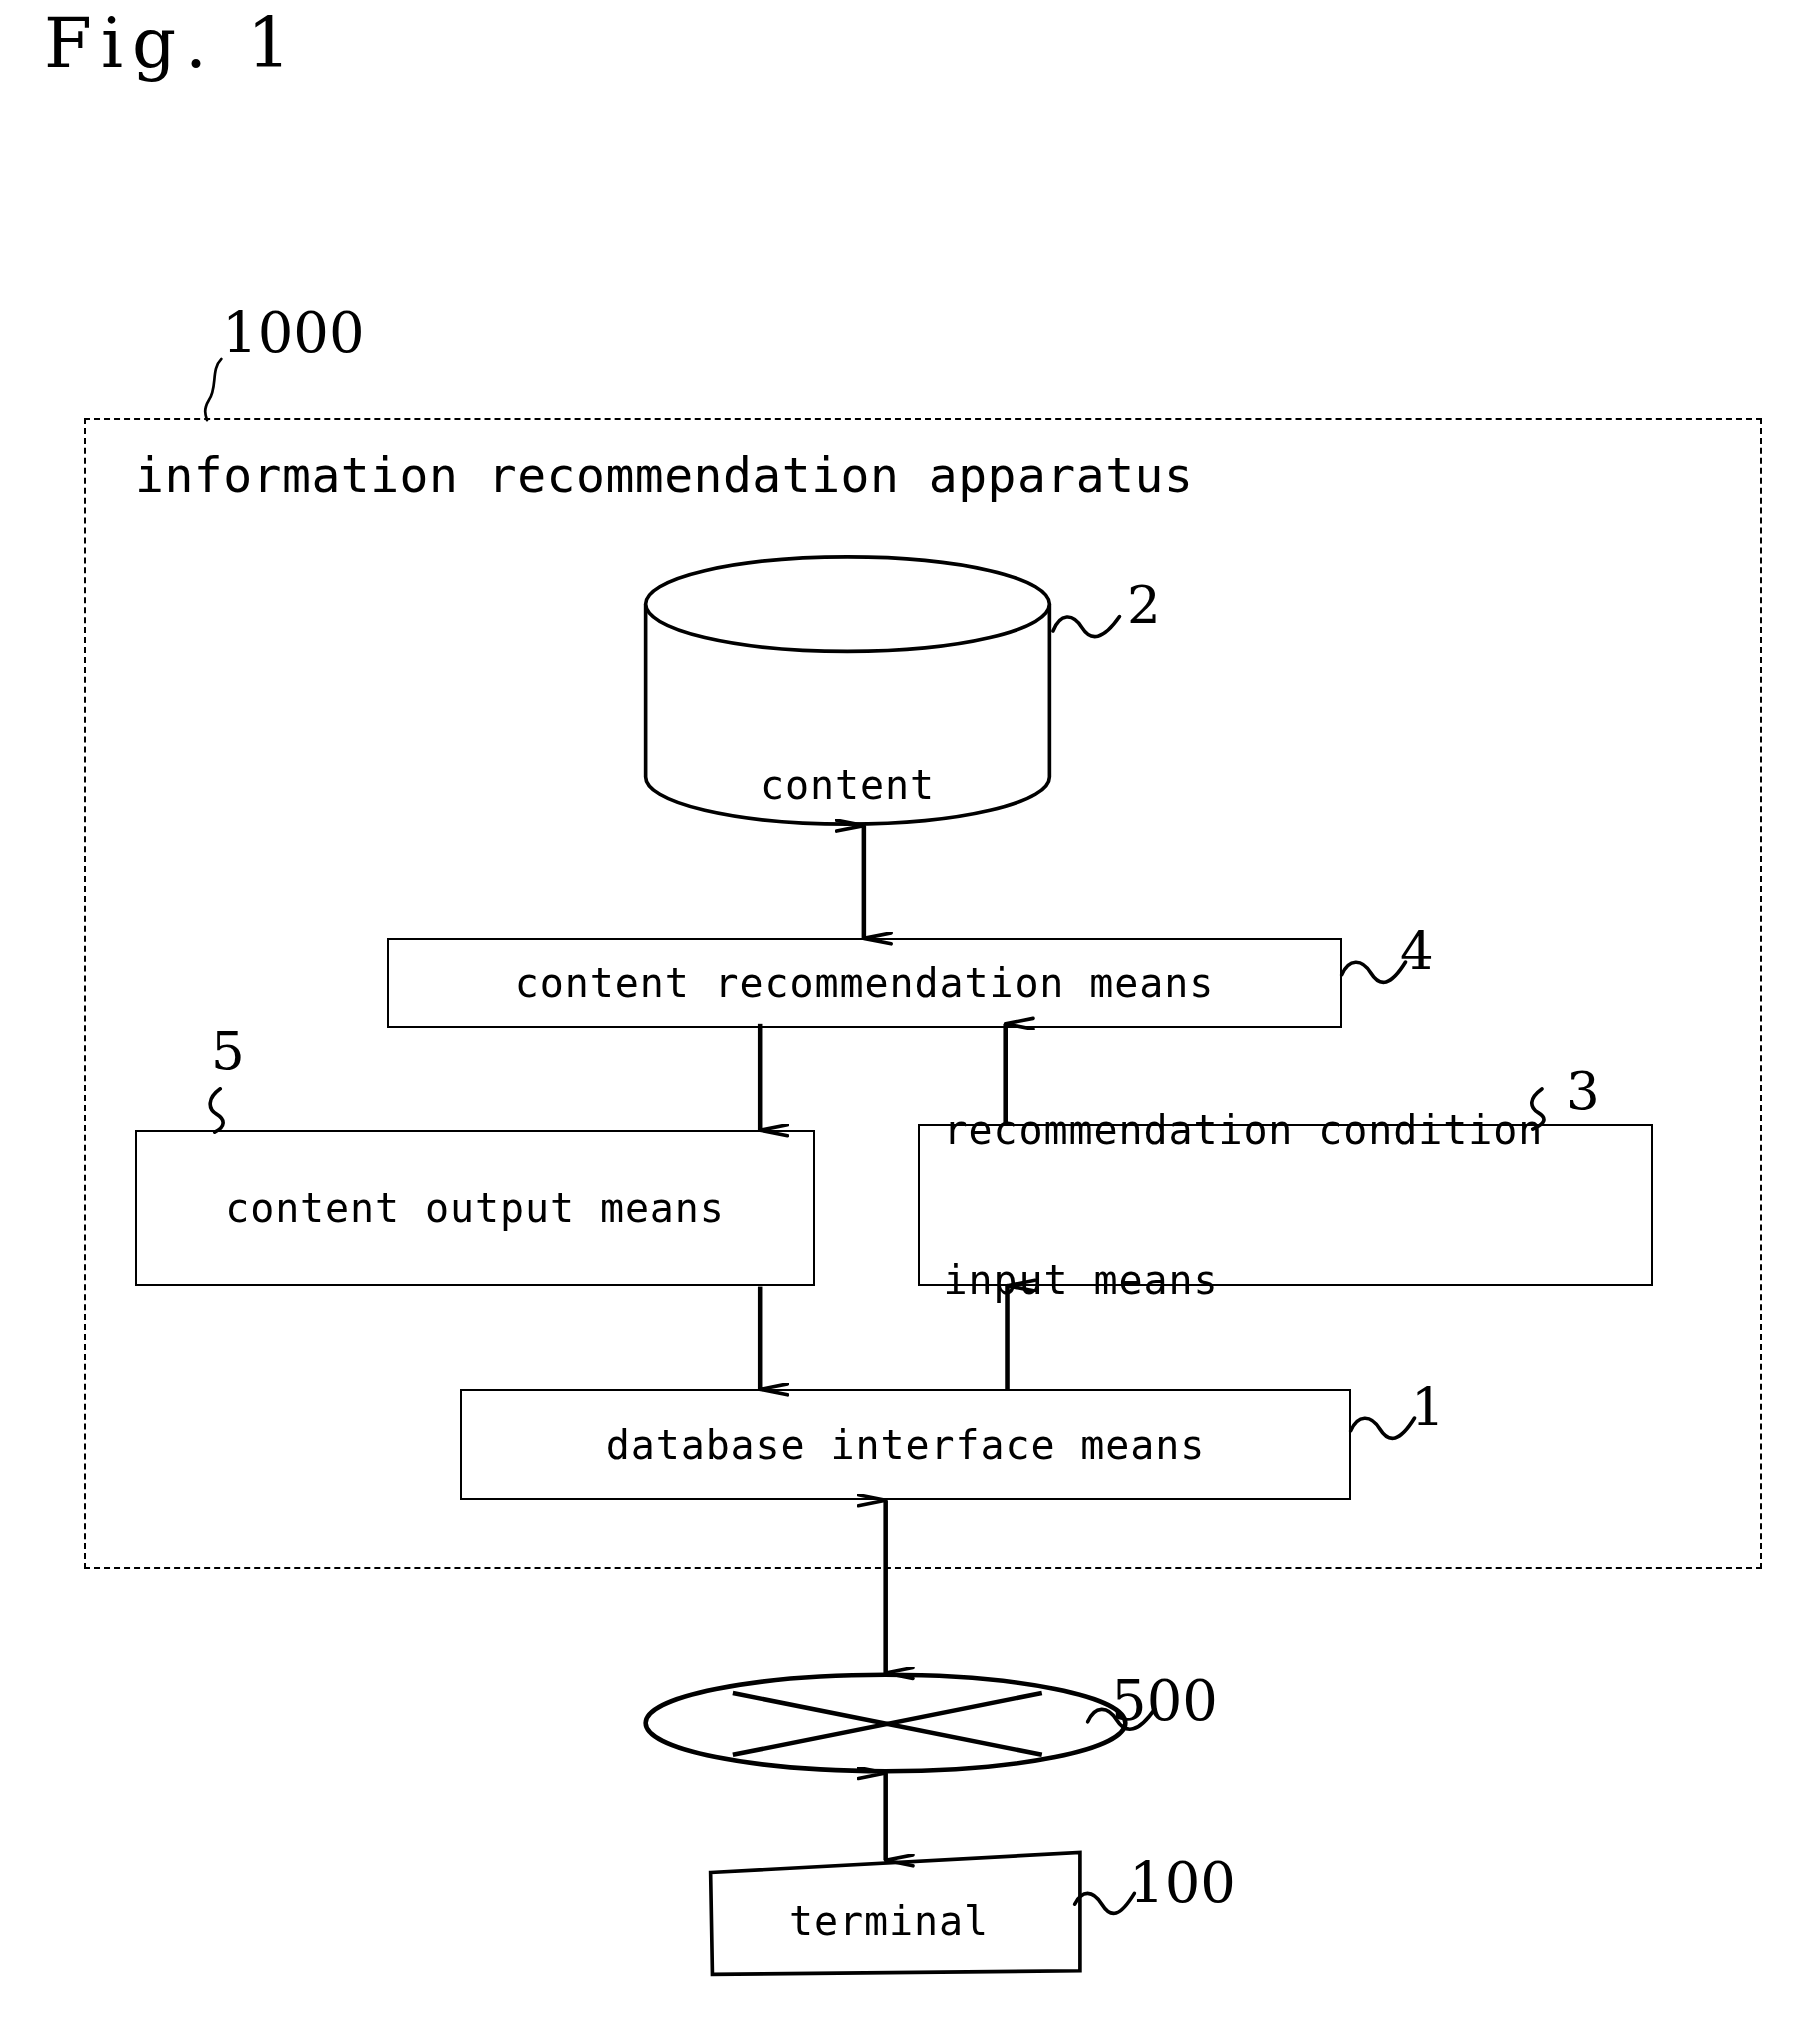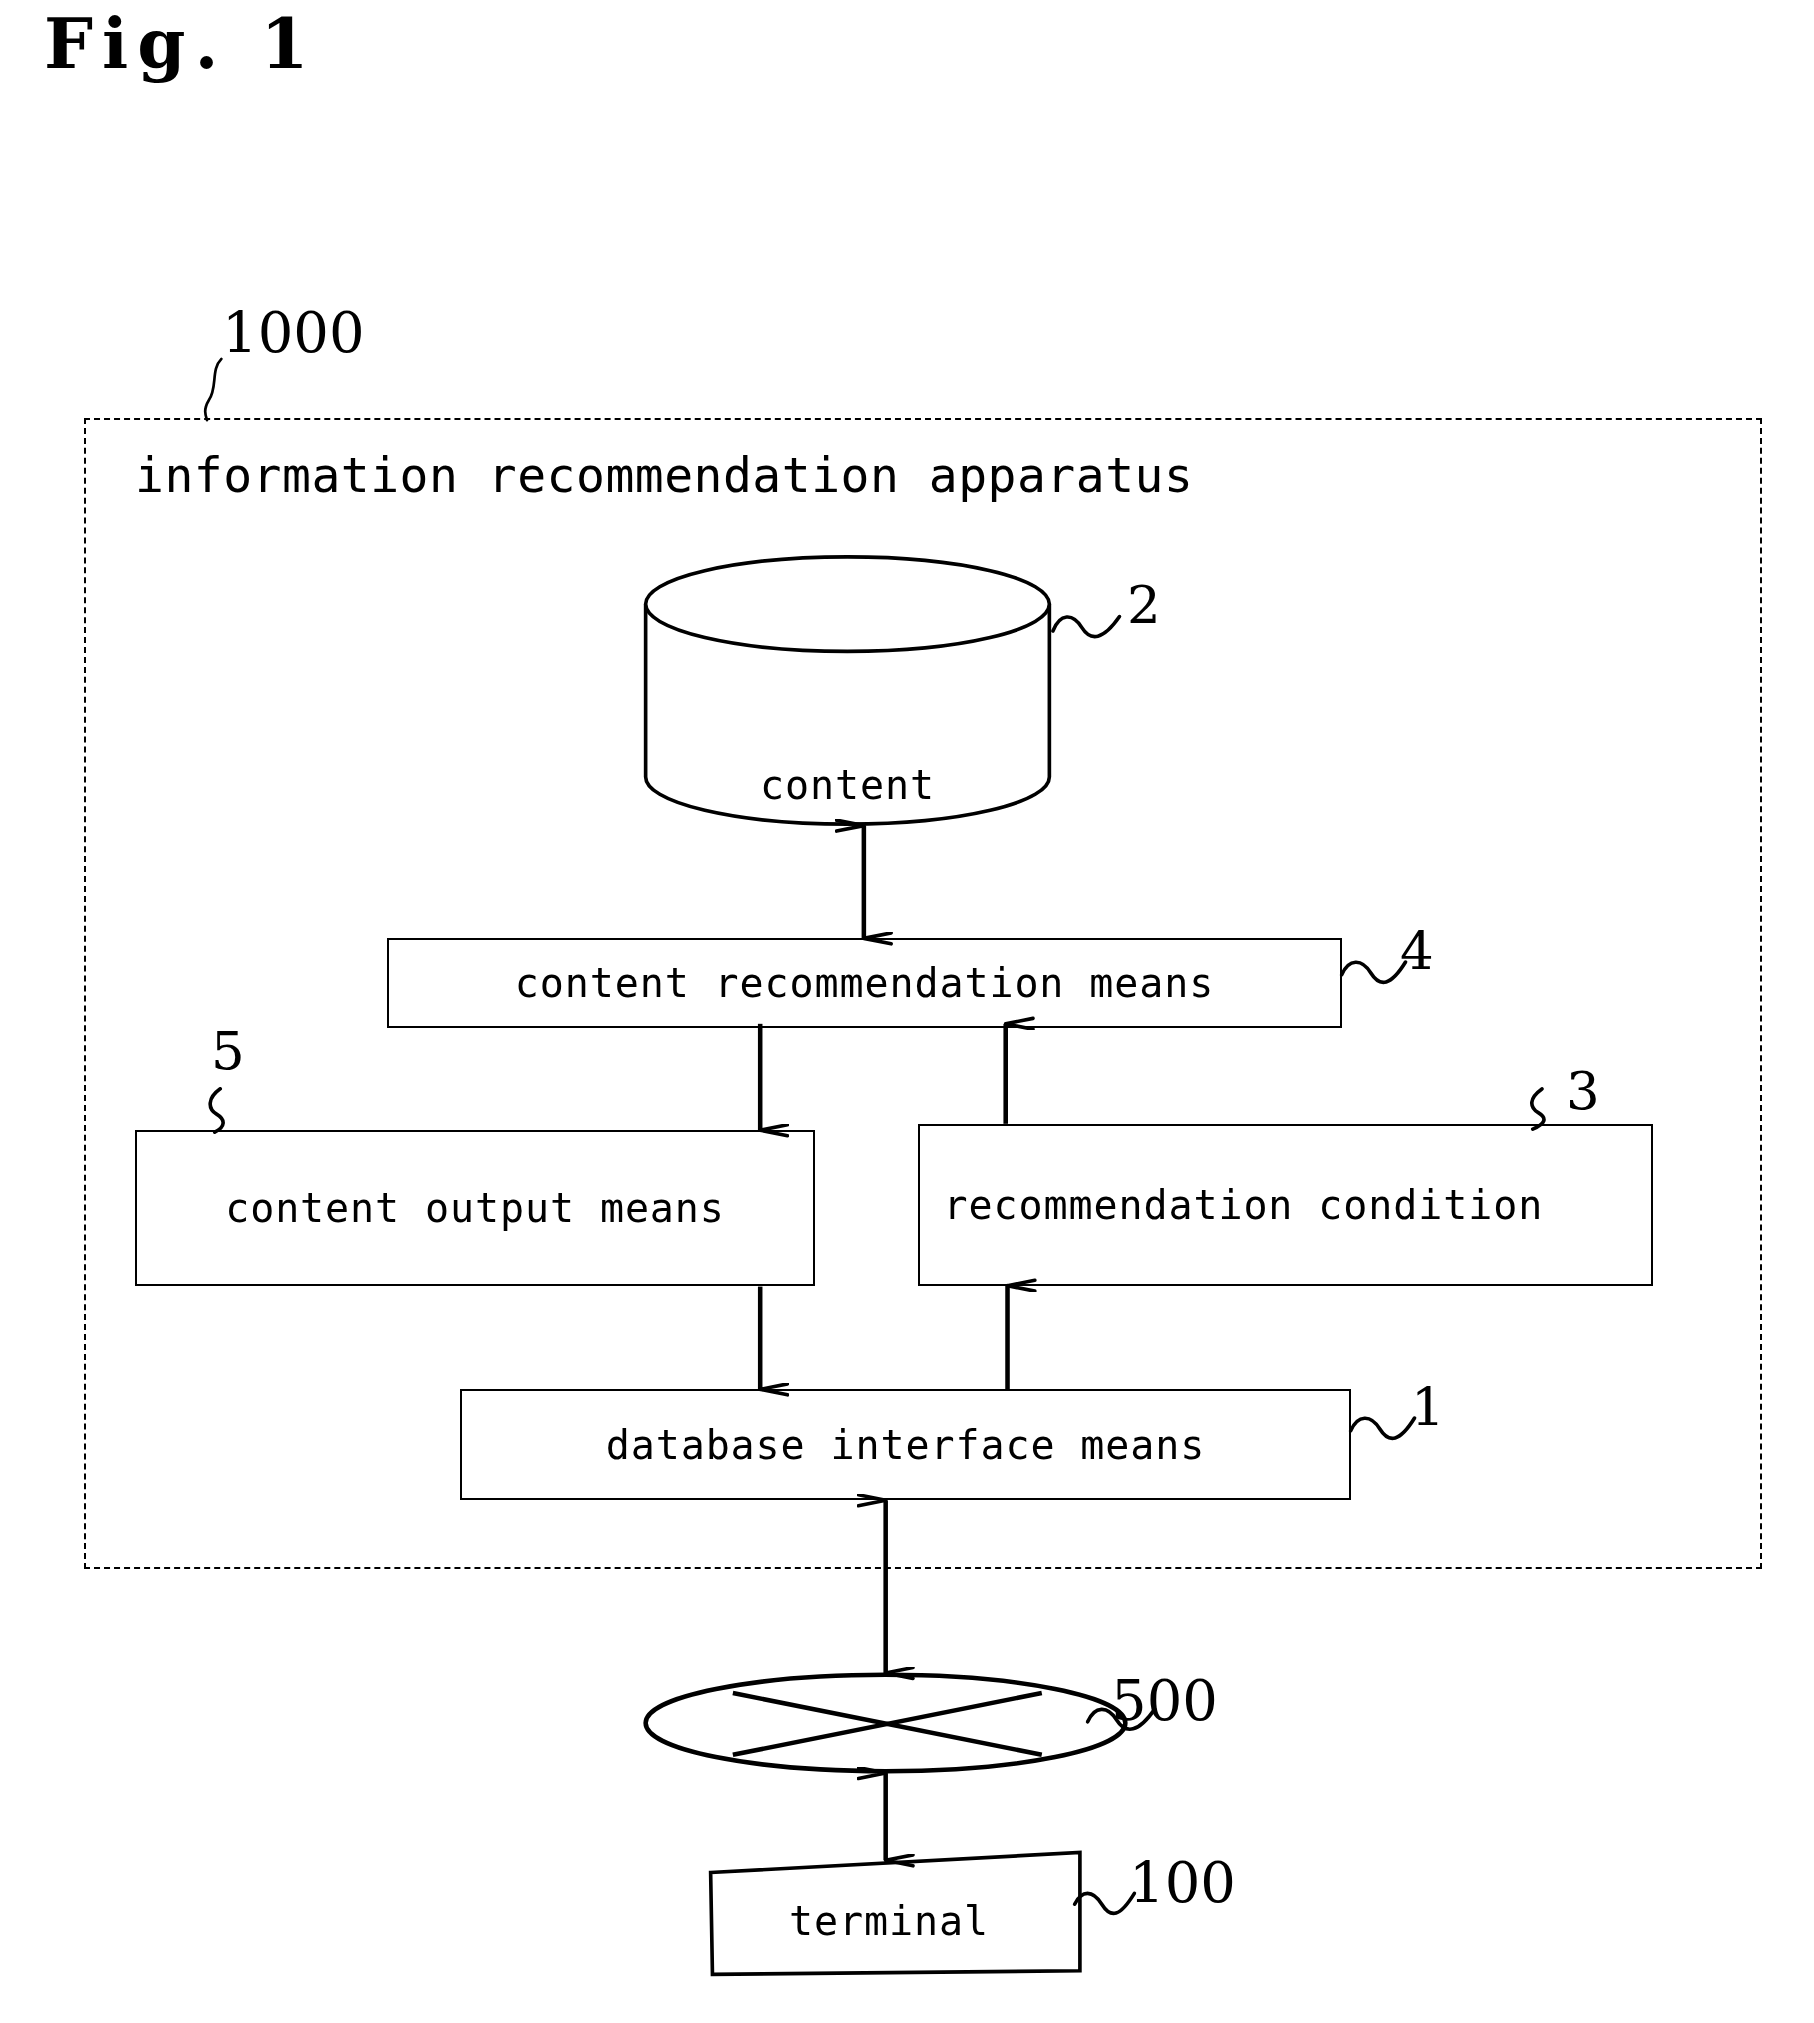--- a/index.html
+++ b/index.html
@@ -23,21 +23,20 @@
   
   #fig-title {
     position: absolute;
     left: 44px;
     top: 9px;
     font-family: "DejaVu Serif", serif;
     font-size: 69px;
     letter-spacing: 9px;
     line-height: 1;
     white-space: nowrap;
-    font-weight: bold;
   }
 
   
   .mono {
     font-family: "DejaVu Sans Mono", monospace;
     font-size: 40px;
     letter-spacing: 0.9px;
     line-height: 1.25;
     white-space: pre;
   }
@@ -197,20 +196,21 @@
     <div class="label mono">content output means</div>
   </div>
   <div class="ref" style="left:211px; top:1024px;">5</div>
   <svg class="leader" style="left:202px; top:1087px;" width="40" height="47" viewBox="0 0 44 52">
     <path d="M20 2 C 6 12, 6 24, 16 30 C 26 36, 26 44, 14 50" stroke="#000" stroke-width="4" fill="none" stroke-linecap="round"></path>
   </svg>
 
   <div class="node-box" style="left:918px; top:1124px; width:735px; height:162px;">
     <div class="label-left mono">
       <div>recommendation condition</div>
+      <div>input means</div>
     </div>
   </div>
   <div class="ref" style="left:1566px; top:1064px;">3</div>
   <svg class="leader" style="left:1520px; top:1087px;" width="42" height="44" viewBox="0 0 46 48">
     <path d="M24 2 C 10 12, 10 22, 20 28 C 30 34, 28 40, 14 46" stroke="#000" stroke-width="4" fill="none" stroke-linecap="round"></path>
   </svg>
 
   <div class="node-box" style="left:460px; top:1389px; width:891px; height:111px;">
     <div class="label mono">database interface means</div>
   </div>

